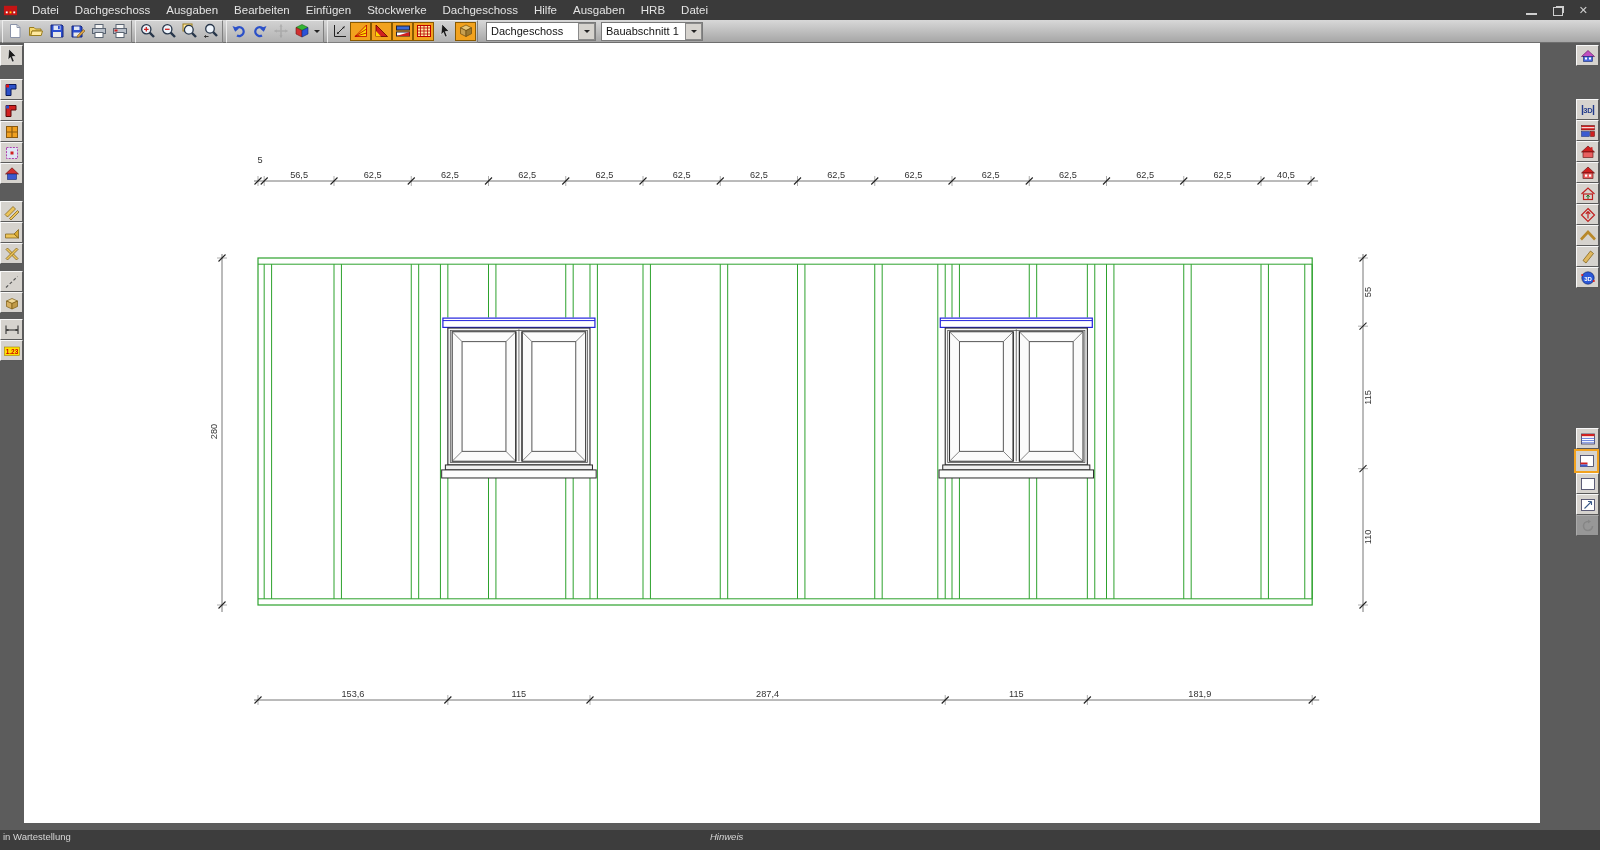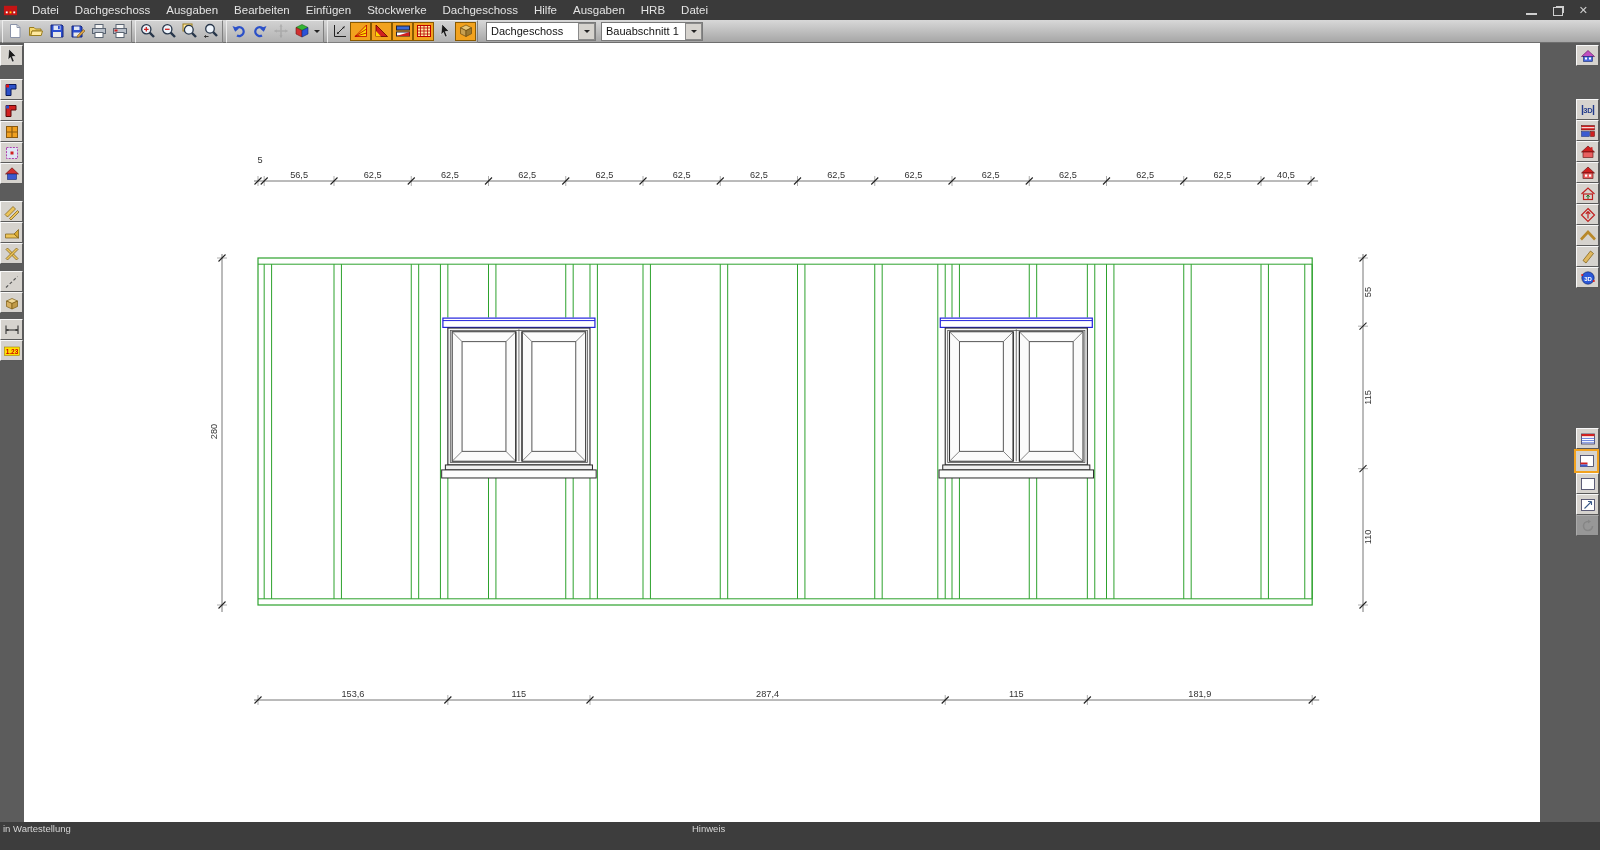--- a/index.html
+++ b/index.html
@@ -39,24 +39,24 @@
   .side-right{position:absolute;right:1px;top:43px;width:25px;bottom:13px;display:flex;
               flex-direction:column;align-items:flex-end;}
   .side-btn{width:21px;height:19px;background:#d6d3ce;border:1px solid;flex:0 0 auto;
             border-color:#f8f8f8 #5a5a5a #5a5a5a #f8f8f8;display:flex;align-items:center;justify-content:center;}
   .side-btn svg{display:block;}
   .side-btn.active{border:2px solid #f2a21e;width:21px;height:20px;}
   .side-btn.disabled{opacity:.5;filter:grayscale(1);}
   
   .canvas{position:absolute;left:24px;top:43px;width:1516px;height:780px;background:#ffffff;}
   
-  .statusbar{position:absolute;left:0;bottom:0;width:1600px;height:28px;background:#3d3d3d;
+  .statusbar{position:absolute;left:0;bottom:0;width:1600px;height:20px;background:#3d3d3d;
              color:#d6d6d6;font-size:9.5px;line-height:13px;z-index:5;}
   .sb-left{position:absolute;left:3px;top:0;}
-  .sb-center{position:absolute;left:692px;top:0;}
+  .sb-center{position:absolute;left:710px;top:0;font-style:italic;}
 </style>
 </head>
 <body>
 
 <div class="menubar">
   <span class="app-icon" id="app-icon"><svg width="15" height="15" viewBox="0 0 16 16">
         <rect x="1" y="3" width="14" height="10" fill="#c41414"></rect>
         <rect x="3" y="9" width="2" height="2" fill="#fff"></rect>
         <rect x="7" y="9" width="2" height="2" fill="#ffd800"></rect>
         <rect x="11" y="9" width="2" height="2" fill="#fff"></rect>

